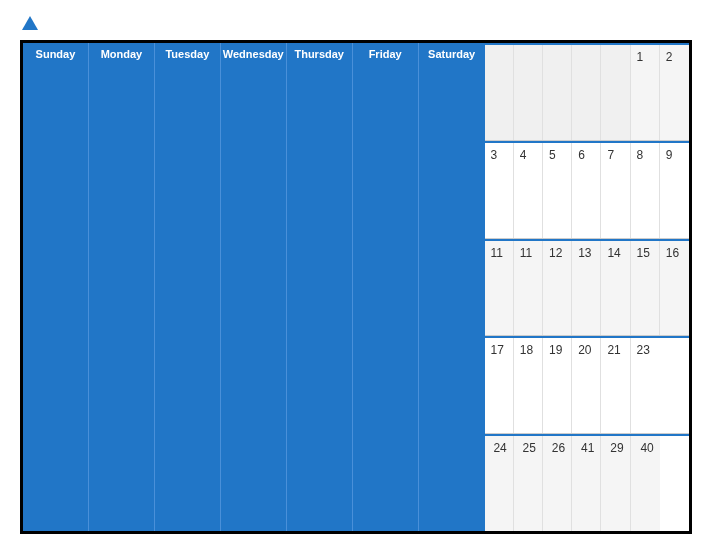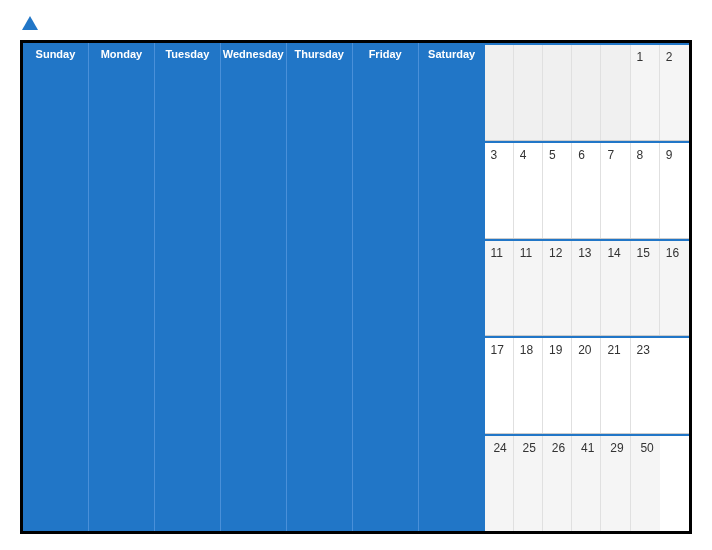--- a/index.html
+++ b/index.html
@@ -253,18 +253,18 @@
           <div class="cal-cell">
             <div class="date-num">26</div>
           </div>
           <div class="cal-cell">
             <div class="date-num">41</div>
           </div>
           <div class="cal-cell">
             <div class="date-num">29</div>
           </div>
           <div class="cal-cell">
-            <div class="date-num">50</div>
+            <div class="date-num">40</div>
           </div>
         </div>
       </div>
   </div>
 </div>
 
 </body></html>

